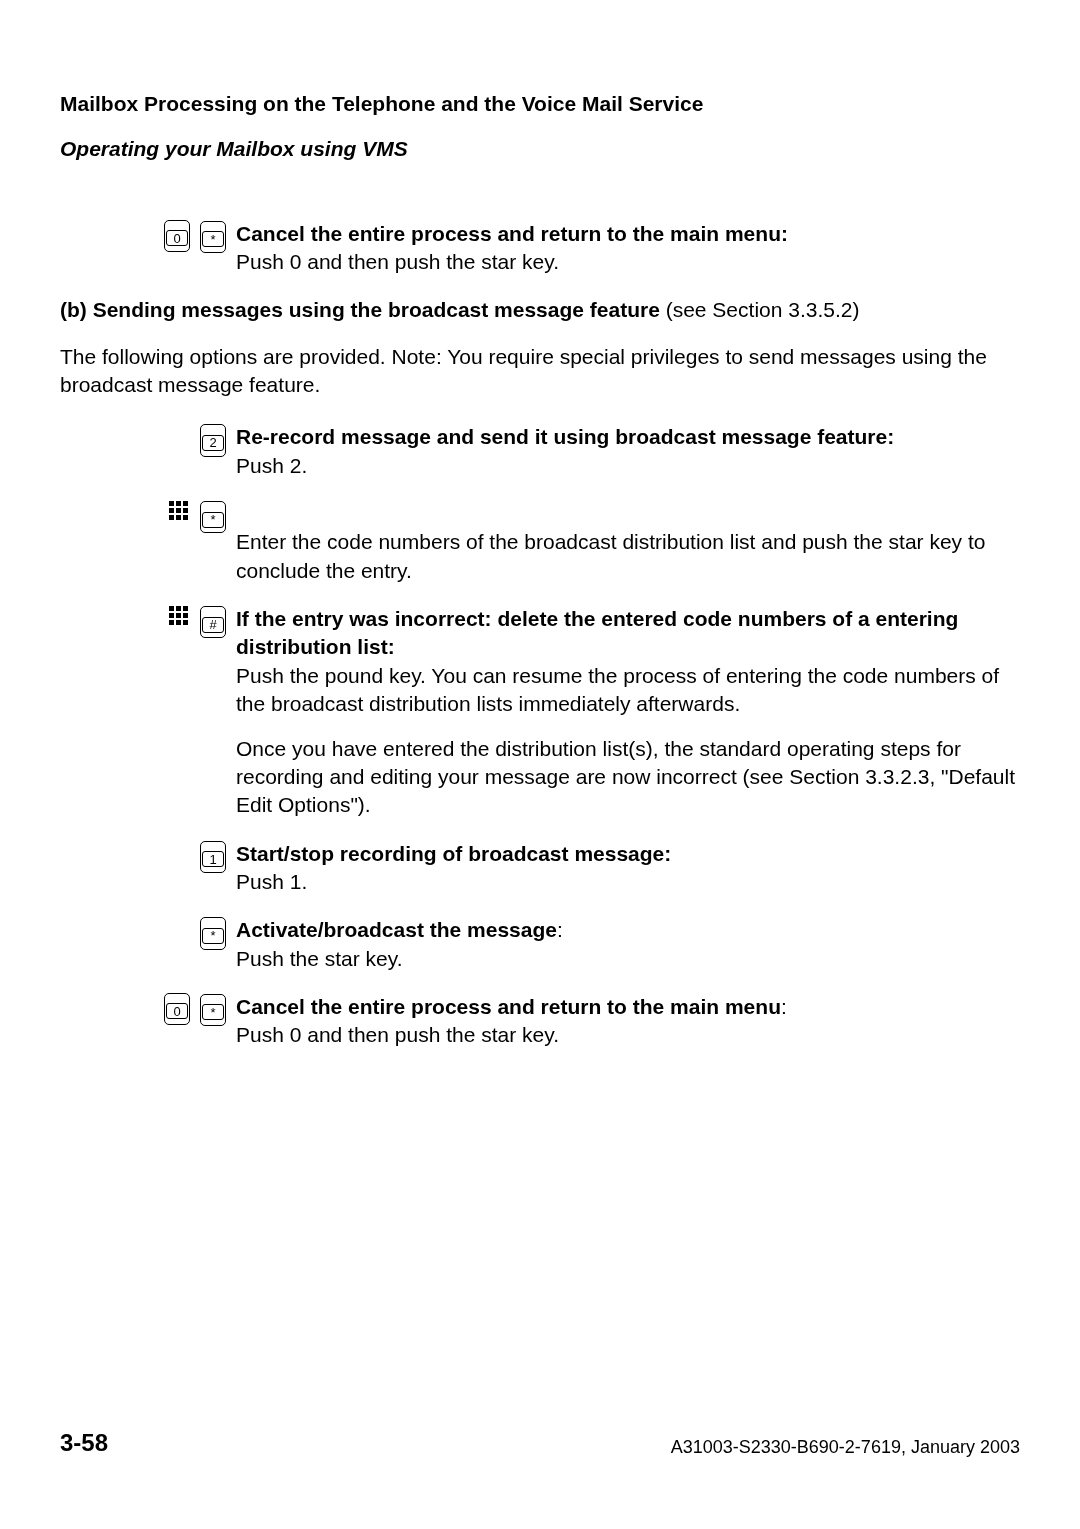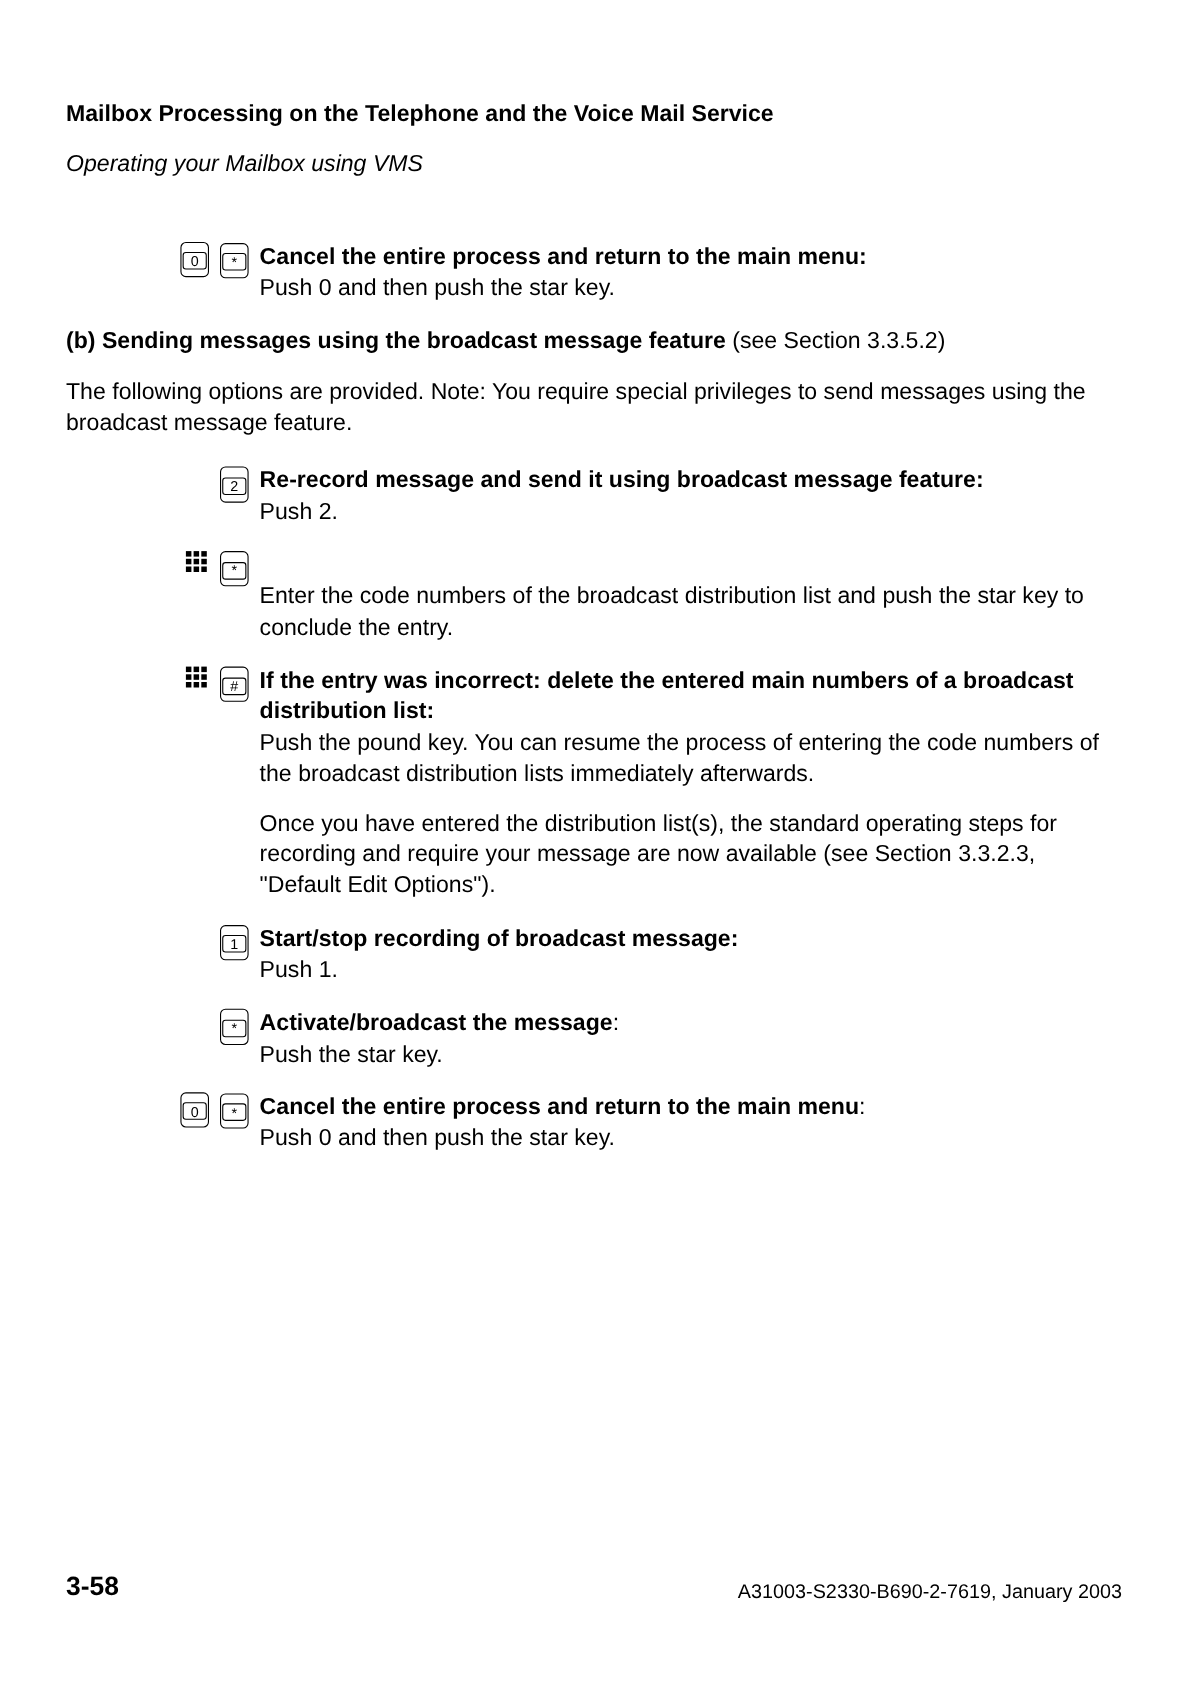--- a/index.html
+++ b/index.html
@@ -18,20 +18,21 @@
       position: relative;
       padding: 90px 60px 60px 60px;
     }
     .header-bold {
       font-weight: bold;
       margin-bottom: 17px;
     }
     .header-italic {
       font-style: italic;
       margin-bottom: 56px;
+      font-weight: bold;
     }
     .row {
       display: flex;
       align-items: flex-start;
       margin-bottom: 20px;
     }
     .col-icons {
       flex: 0 0 140px;
       display: flex;
       justify-content: flex-end;
@@ -186,24 +187,24 @@
             <rect x="8" y="15" width="5" height="5"></rect>
             <rect x="15" y="15" width="5" height="5"></rect>
         </g>
       </svg>
     </span>
   </div>
   <div class="col-key">
     <span class="key-outer"><span class="key-inner">#</span></span>
   </div>
   <div class="col-text">
-    <span class="bold">If the entry was incorrect: delete the entered main numbers of a broadcast distribution list:</span>
+    <span class="bold">If the entry was incorrect: delete the entered code numbers of a entering distribution list:</span>
     <br>
     <span>Push the pound key. You can resume the process of entering the code numbers of the broadcast distribution lists immediately afterwards.</span>
-    <div class="sub-para">Once you have entered the distribution list(s), the standard operating steps for recording and require your message are now available (see Section 3.3.2.3, "Default Edit Options").</div>
+    <div class="sub-para">Once you have entered the distribution list(s), the standard operating steps for recording and editing your message are now incorrect (see Section 3.3.2.3, "Default Edit Options").</div>
   </div>
 </div>
 
 <div class="row">
   <div class="col-icons"></div>
   <div class="col-key">
     <span class="key-outer"><span class="key-inner">1</span></span>
   </div>
   <div class="col-text">
     <span class="bold">Start/stop recording of broadcast message:</span>

